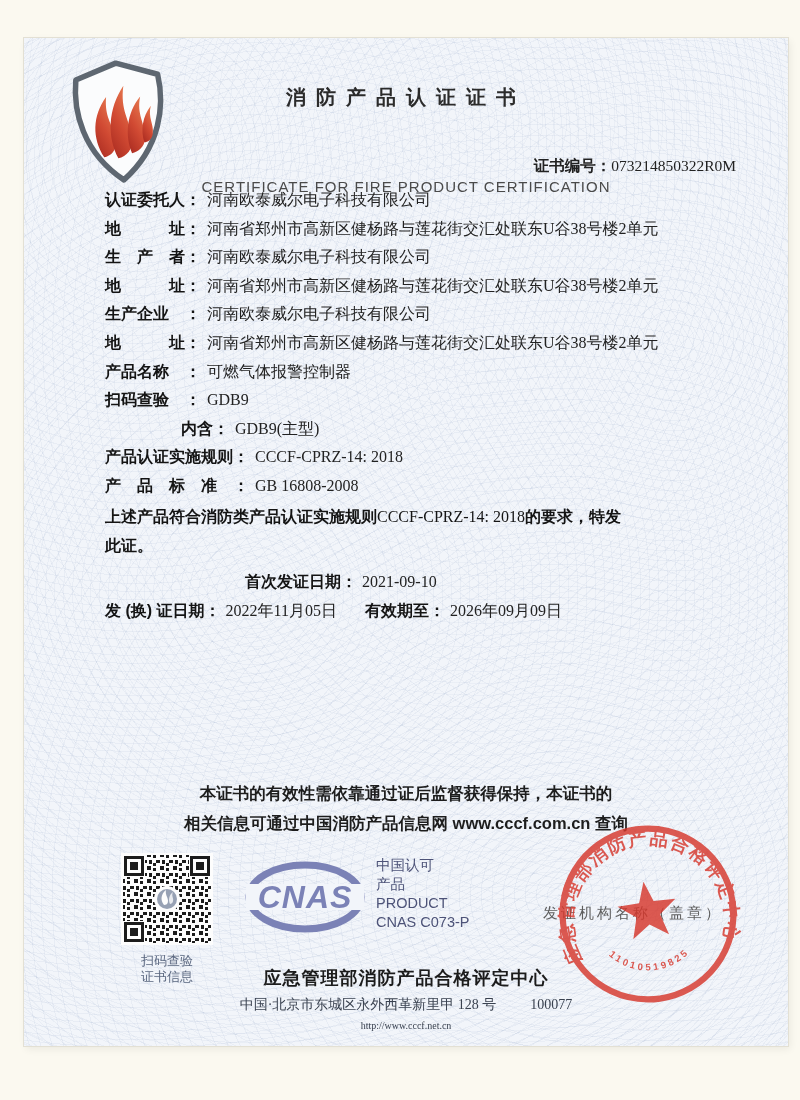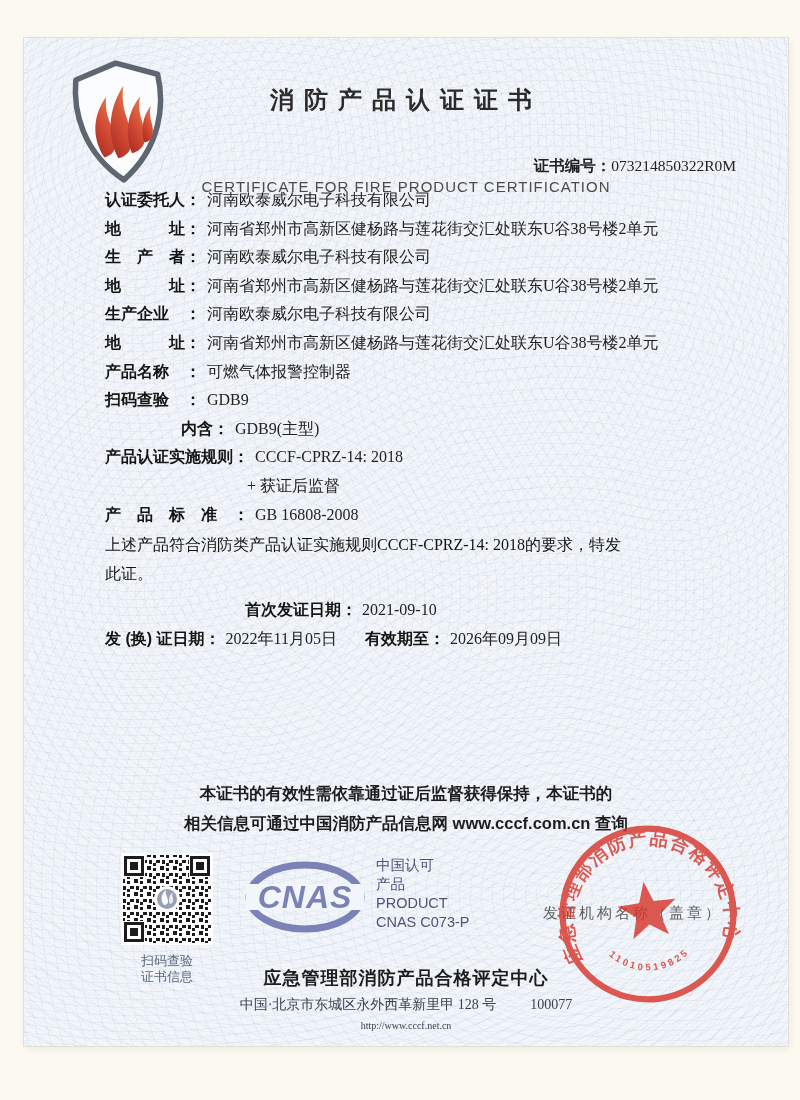--- a/index.html
+++ b/index.html
@@ -10,35 +10,35 @@
     background-image:
       repeating-radial-gradient(circle at 15% 12%, rgba(140,160,195,.10) 0 1px, transparent 1px 8px),
       repeating-radial-gradient(circle at 85% 30%, rgba(140,160,195,.09) 0 1px, transparent 1px 10px),
       repeating-radial-gradient(circle at 30% 55%, rgba(140,160,195,.09) 0 1px, transparent 1px 9px),
       repeating-radial-gradient(circle at 60% 8%,  rgba(140,160,195,.08) 0 1px, transparent 1px 12px),
       repeating-radial-gradient(circle at 70% 85%, rgba(140,160,195,.10) 0 1px, transparent 1px 11px);
     box-shadow: 0 0 0 1px #e3e0d4, 2px 3px 8px rgba(0,0,0,.07);
   }
   .logo { position:absolute; left:40px; top:18px; transform:rotate(-4deg); }
   .title { position:absolute; left:0; right:0; top:46px; text-align:center;
-           font-family:Liberation Serif, serif; font-weight:700; font-size:24px;
+           font-family:Liberation Serif, serif; font-weight:700; font-size:20px;
            letter-spacing:10px; color:#2b2b2b; }
   .subtitle { position:absolute; left:0; right:0; top:92px; text-align:center;
               font-size:15px; letter-spacing:1px; color:#4a4a4a;margin-top:48px; }
   .certno { position:absolute; right:52px; top:118px; font-family:"Liberation Serif", serif;
             font-size:15.5px; color:#222; }
   .certno .lab { font-weight:700; }
   .fields { position:absolute; left:81px; top:148px; width:660px; }
   .row { height:28.6px; line-height:28.6px; white-space:pre; font-size:16px; color:#222; }
   .row .lbl { font-weight:700; color:#141414; font-family:Liberation Sans, sans-serif; }
   .row .val { font-family:"Liberation Serif", serif; padding-left:6px; }
   .row.indent .lbl { margin-left:76px; }
   .row.cont .val { margin-left:142px; padding-left:0; }
   .statement { width:648px; font-size:16px; line-height:29px; color:#141414; margin-top:1px; }
-  .statement .b { font-weight:400; }
+  .statement .b { font-weight:700; }
   .statement .code { font-family:"Liberation Serif", serif; font-weight:400; }
   .dateline1 { margin-top:7px; margin-left:140px; font-size:16px; height:29px; line-height:29px; }
   .dateline2 { font-size:16px; height:29px; line-height:29px; }
   .dl { font-weight:700; color:#141414; }
   .dv { font-family:"Liberation Serif", serif; color:#222; padding-left:5px; }
   .gap { display:inline-block; width:28px; }
   .notice { position:absolute; left:0; right:0; top:740px; text-align:center;
             font-size:16.5px; line-height:30px; color:#1d1d1d; font-weight:600; }
   .qr-wrap { position:absolute; left:97px; top:815px; width:92px; text-align:center; }
   .qr-caption { margin-top:4px; font-size:13px; line-height:16px; color:#5b6880; }
@@ -89,21 +89,20 @@
     <div class="row"><span class="lbl">认证委托人：</span><span class="val">河南欧泰威尔电子科技有限公司</span></div>
     <div class="row"><span class="lbl">地　　　址：</span><span class="val">河南省郑州市高新区健杨路与莲花街交汇处联东U谷38号楼2单元</span></div>
     <div class="row"><span class="lbl">生　产　者：</span><span class="val">河南欧泰威尔电子科技有限公司</span></div>
     <div class="row"><span class="lbl">地　　　址：</span><span class="val">河南省郑州市高新区健杨路与莲花街交汇处联东U谷38号楼2单元</span></div>
     <div class="row"><span class="lbl">生产企业　：</span><span class="val">河南欧泰威尔电子科技有限公司</span></div>
     <div class="row"><span class="lbl">地　　　址：</span><span class="val">河南省郑州市高新区健杨路与莲花街交汇处联东U谷38号楼2单元</span></div>
     <div class="row"><span class="lbl">产品名称　：</span><span class="val">可燃气体报警控制器</span></div>
     <div class="row"><span class="lbl">扫码查验　：</span><span class="val">GDB9</span></div>
     <div class="row indent"><span class="lbl">内含：</span><span class="val">GDB9(主型)</span></div>
     <div class="row"><span class="lbl">产品认证实施规则：</span><span class="val">CCCF-CPRZ-14: 2018</span></div>
-    <div class="row cont"><span class="val">+ 获证后监督</span></div>
     <div class="row"><span class="lbl">产　品　标　准　：</span><span class="val">GB 16808-2008</span></div>
 
     <div class="statement">
       <span class="b">上述产品符合消防类产品认证实施规则</span><span class="code">CCCF-CPRZ-14: 2018</span><span class="b">的要求，特发</span><br>
       <span class="b">此证。</span>
     </div>
 
     <div class="dateline1">
       <span class="dl">首次发证日期：</span><span class="dv">2021-09-10</span>
     </div>

